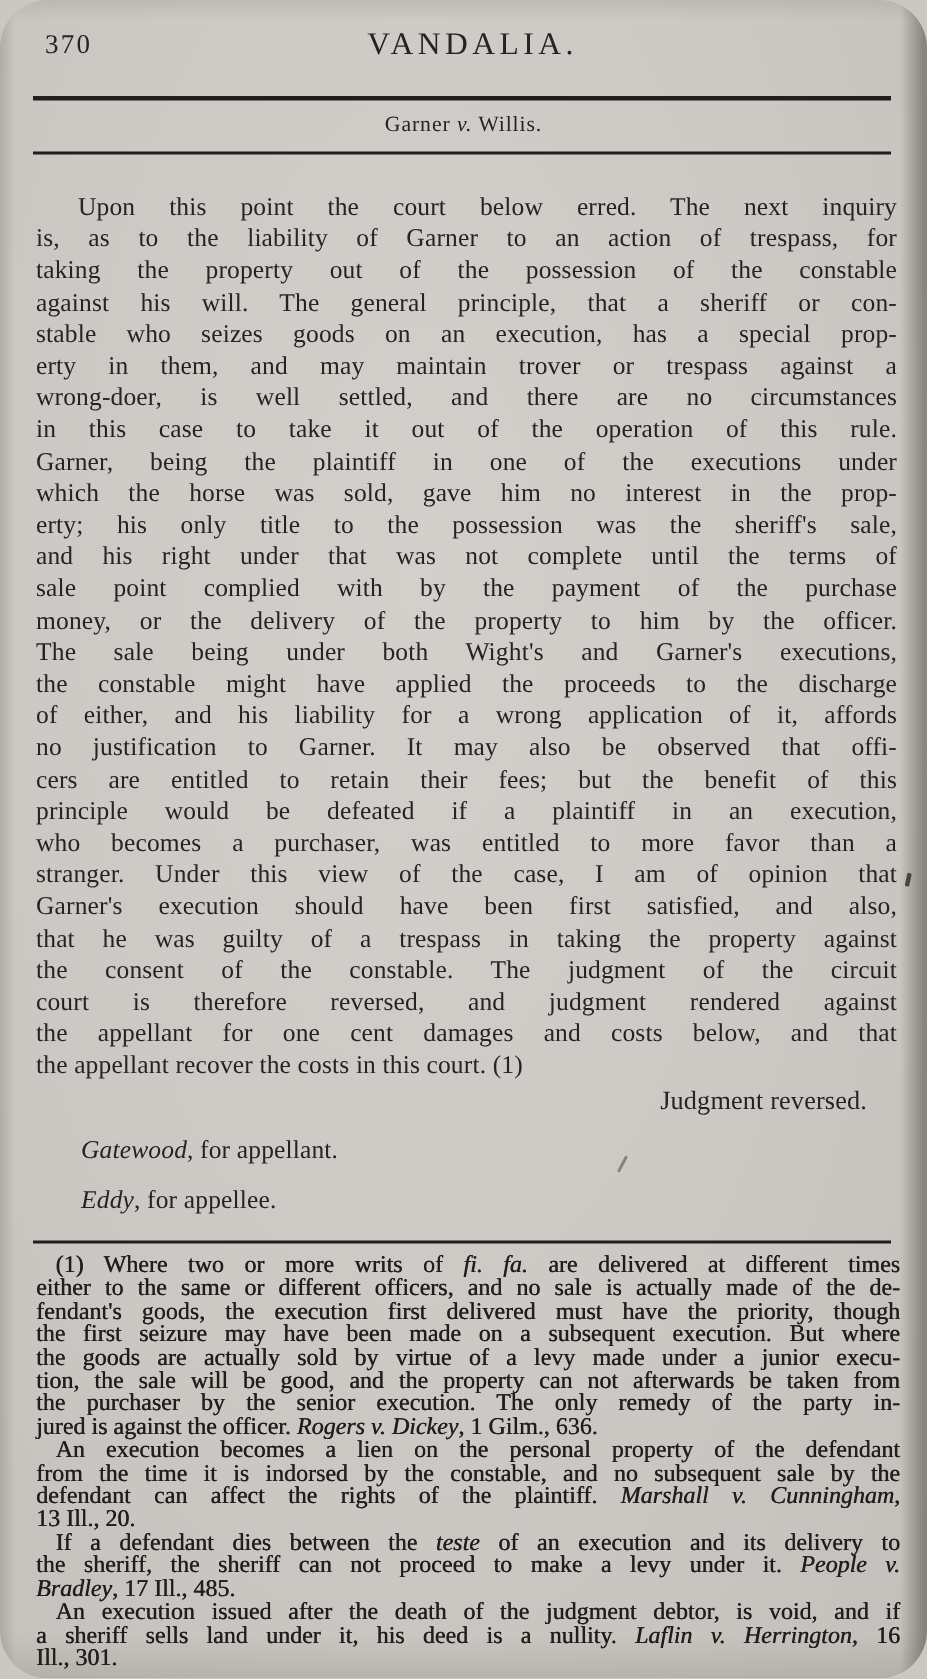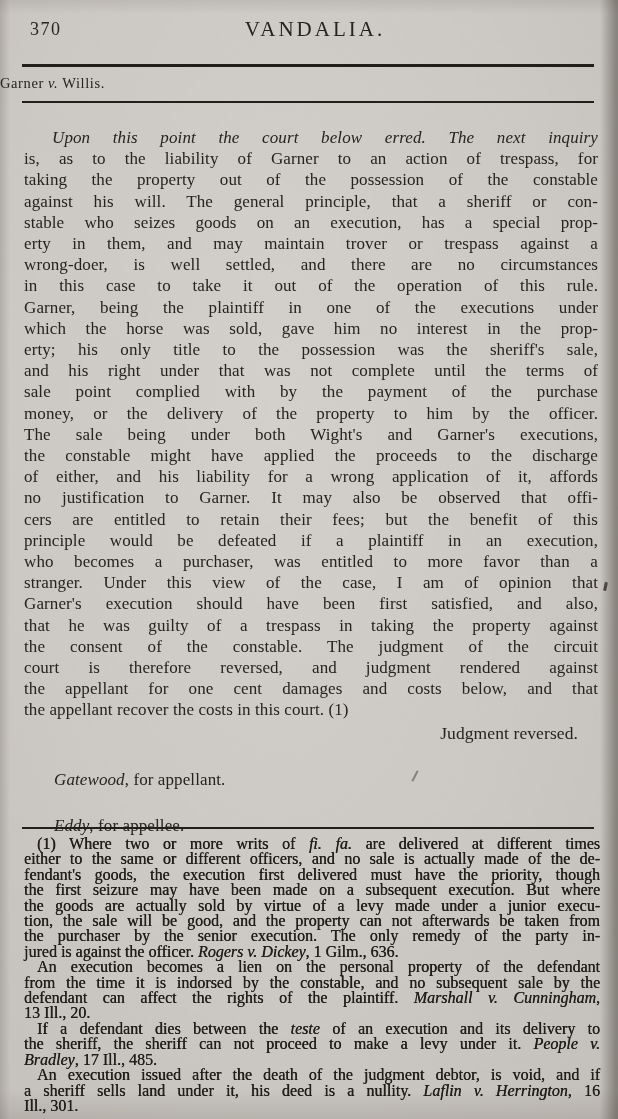--- a/index.html
+++ b/index.html
@@ -11,49 +11,50 @@
     position:relative;overflow:hidden;
   }
   .page{
     position:absolute;inset:0;
     background:
       linear-gradient(90deg, rgba(110,104,96,.28) 0px, rgba(110,104,96,0) 10px,
                       rgba(110,104,96,0) 600px, rgba(60,55,48,.45) 616px),
       linear-gradient(180deg, rgba(120,114,106,.18) 0px, rgba(120,114,106,0) 14px,
                       rgba(120,114,106,0) 1090px, rgba(120,114,106,.22) 1119px),
       radial-gradient(ellipse at 45% 35%, #d3cfca 0%, #ccc8c3 55%, #c3bfba 100%);
+    border-radius: 32px;
   }
   .pagenum{
     position:absolute;left:30px;top:19px;
     font-size:18px;letter-spacing:1.5px;
   }
   .running-title{
     position:absolute;left:12px;right:0;top:17px;
     text-align:center;font-size:21px;letter-spacing:3px;
   }
   .rule{position:absolute;left:22px;width:572px;background:#211e1b;}
   .rule-1{top:64px;height:3px;}
   .rule-2{top:101px;height:2px;}
   .rule-3{top:827px;height:2px;}
   .caption{
     position:absolute;left:0;right:0;top:75px;
-    font-size:14.5px;letter-spacing:.6px;font-family:Liberation Serif, serif;
+    text-align:center;font-size:14.5px;letter-spacing:.6px;font-family:Liberation Serif, serif;
   }
   .content{
     position:absolute;left:24px;top:127px;width:574px;
     font-size:17px;line-height:21.2px;letter-spacing:.1px;
   }
   .tline{text-align:justify;text-align-last:justify;}
   .tline.last{text-align-last:left;}
-  .opinion .tline.ind{text-indent:28px;font-style:italic;}
+  .opinion .tline.ind{text-indent:28px;}
   .judgment{
     text-align:right;padding-right:20px;
     margin-top:2px;font-size:17.5px;
   }
-  .attorney{margin-top:25px;padding-left:30px;font-size:17px;}
+  .attorney{margin-top:12px;padding-left:30px;font-size:17px;}
   .attorney .name{font-style:italic;}
   .footnotes{
     position:absolute;left:24px;top:836px;width:576px;
     font-size:16px;line-height:15.4px;
     color:#211e1b;text-shadow:.3px 0 0 currentColor;
   }
   .footnotes .tline.ind{text-indent:13px;}
   .it{font-style:italic;}
   .artifact{position:absolute;background:#4a453f;border-radius:1px;}
   .artifact.a1{left:604px;top:582px;width:3px;height:9px;transform:rotate(12deg);}

